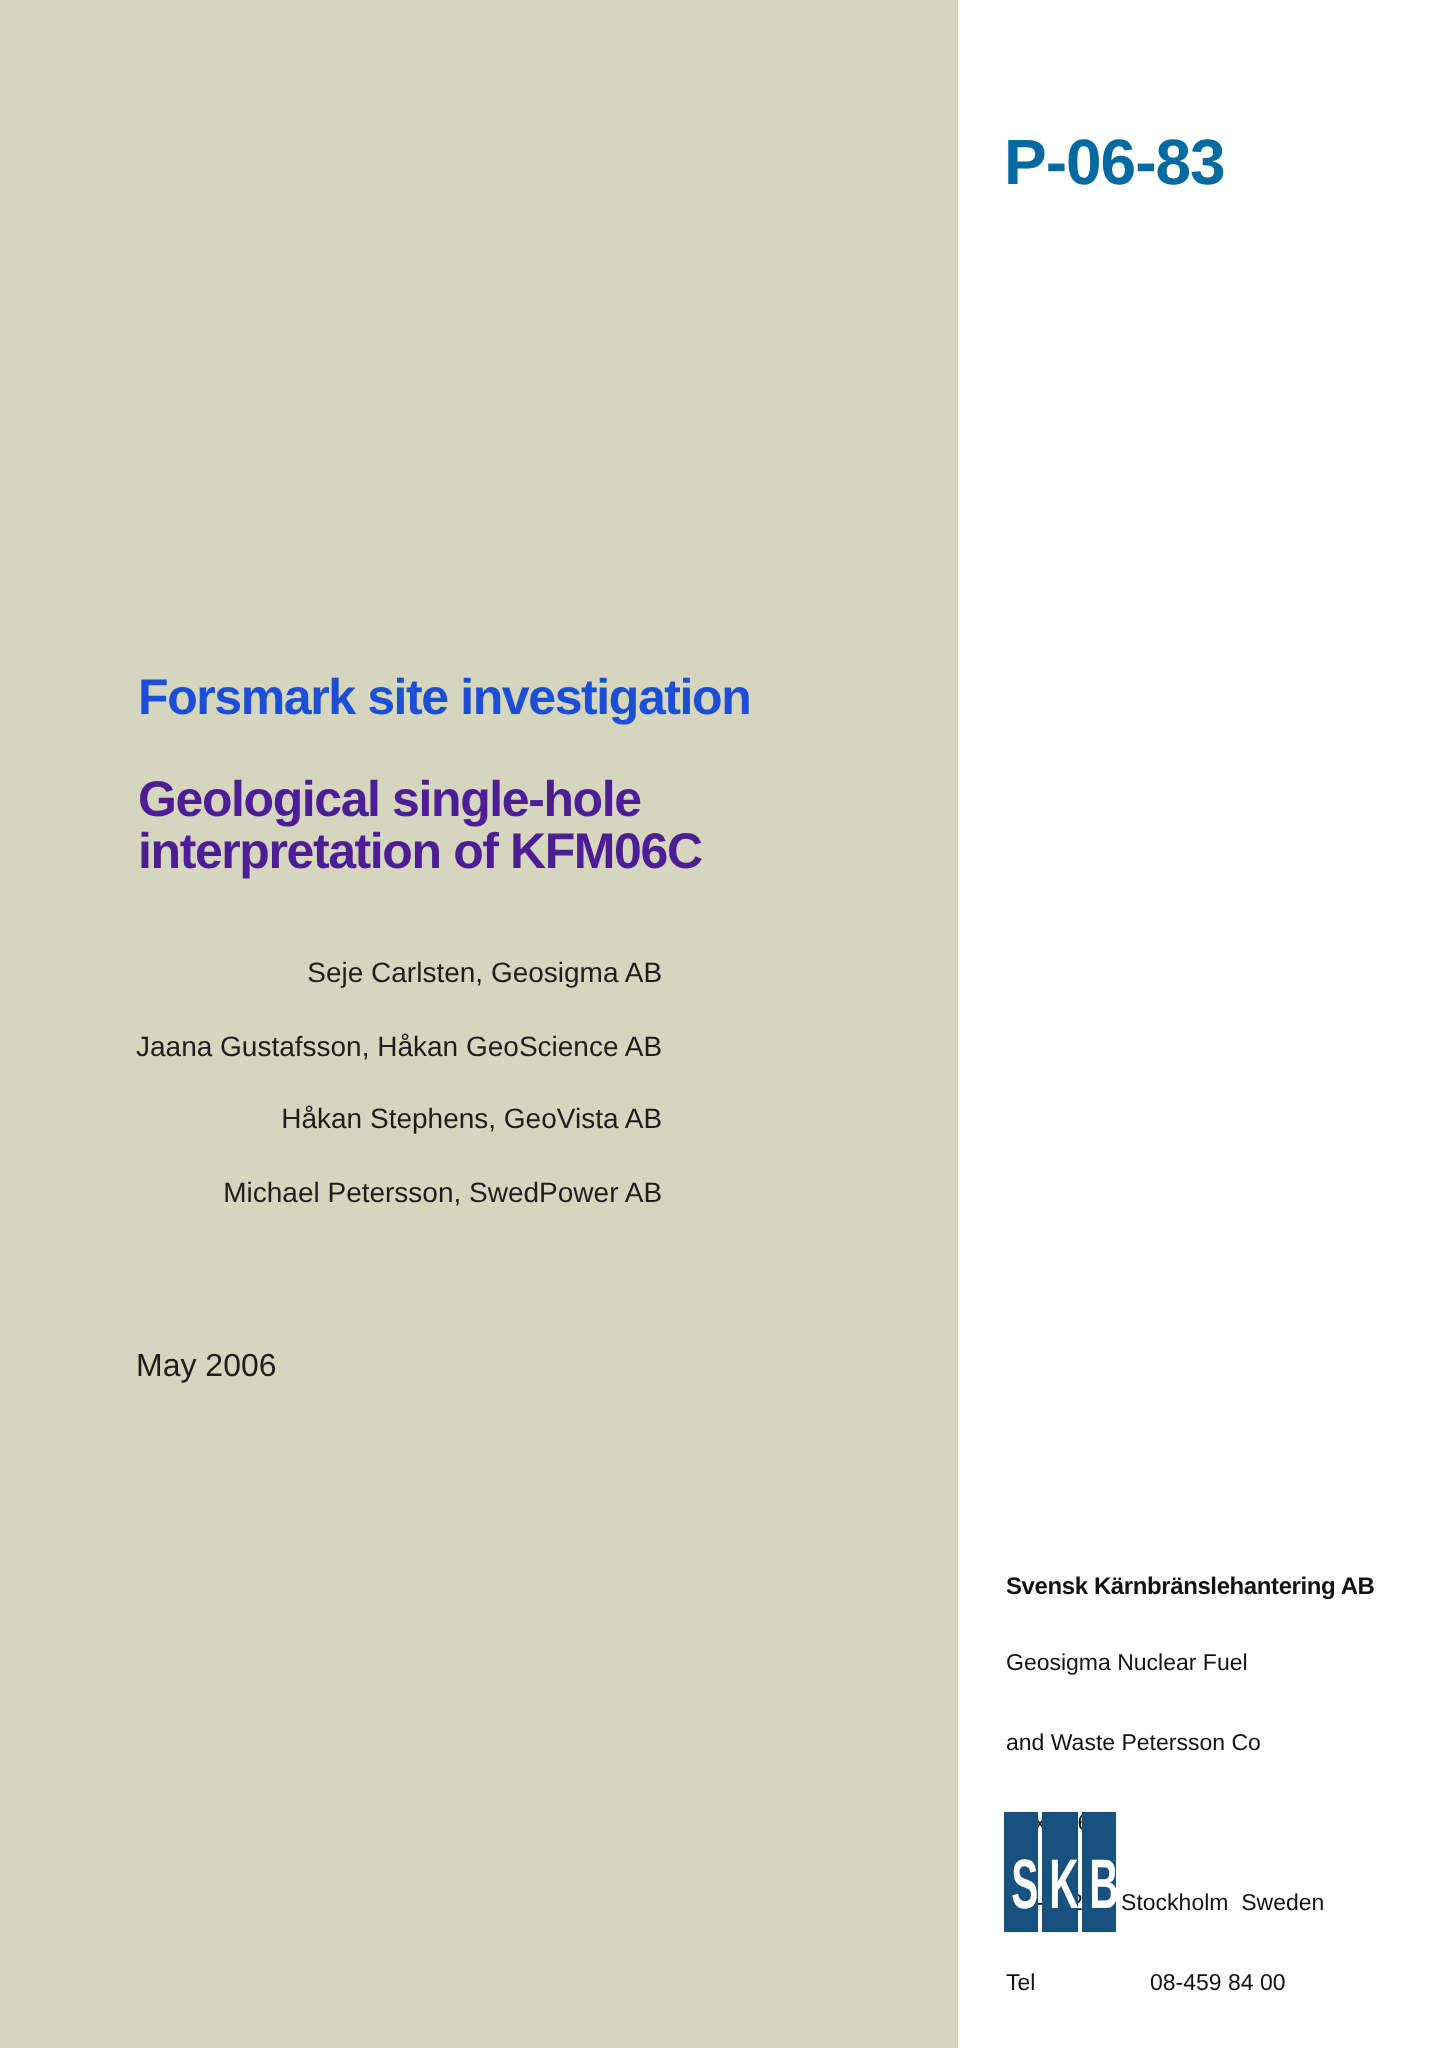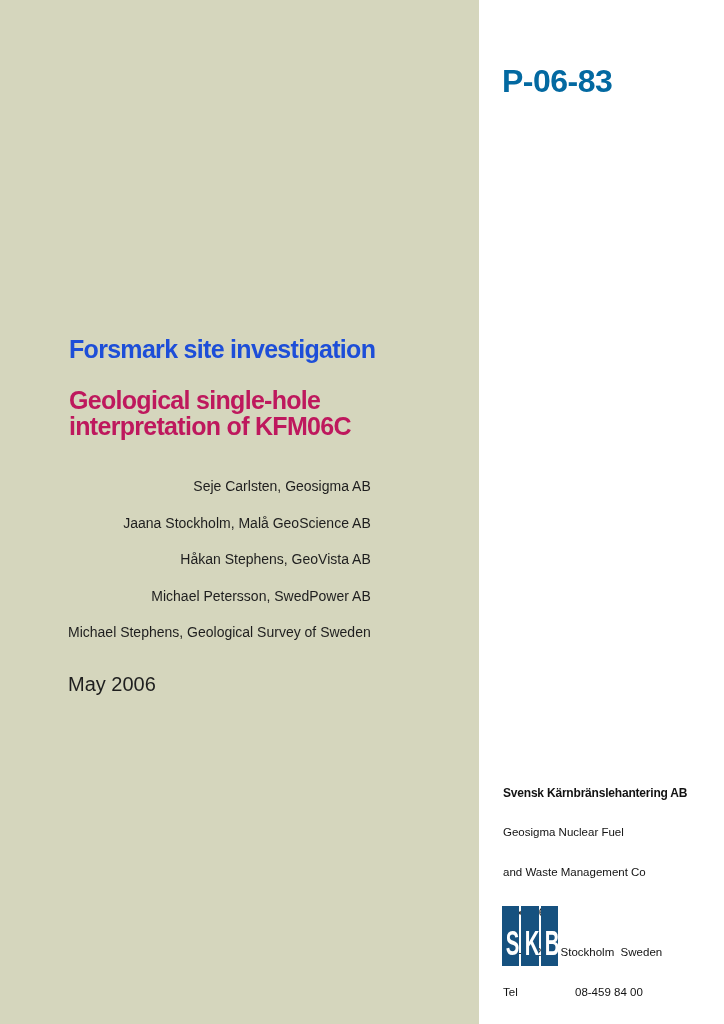--- a/index.html
+++ b/index.html
@@ -19,30 +19,30 @@
     color:#0369a1; white-space:nowrap;
   }
   .series-title {
     position:absolute; left:69px; top:336px; margin:0;
     font-size:25px; line-height:26px; font-weight:bold; letter-spacing:-0.7px;
     color:#1d4ed8; white-space:nowrap;
   }
   .report-title {
     position:absolute; left:69px; top:387px; margin:0;
     font-size:25px; line-height:26px; font-weight:bold; letter-spacing:-0.7px;
-    color:#be185d; white-space:nowrap;
+    color:#4c1d95; white-space:nowrap;
   }
   .authors { position:absolute; left:68px; top:478px; }
   .authors p {
     margin:0 0 20px 0; font-size:14px; line-height:16.5px;
     color:#1e1e1e; white-space:nowrap;text-align:right;
   }
   .date {
     position:absolute; left:68px; top:676px; margin:0;
-    font-size:20px; line-height:16.5px; color:#1e1e1e;
+    font-size:16px; line-height:16.5px; color:#1e1e1e;
   }
   .publisher {
     position:absolute; left:503px; top:760px;
     font-size:11.5px; line-height:13.3px; color:#121212;
     white-space:pre-wrap;
   }
   .publisher p { margin:0; }
   .pub-name { font-weight:bold; font-size:12px; letter-spacing:-0.2px; }
   .contact-row { display:flex;gap:48px; }
   .contact-label { flex:0 0 24px; width:24px; }
@@ -64,32 +64,31 @@
 <div class="panel"></div>
 
 <div class="report-number">P-06-83</div>
 
 <h1 class="series-title">Forsmark site investigation</h1>
 
 <h2 class="report-title"><span>Geological single-hole</span><br><span>interpretation of KFM06C</span></h2>
 
 <div class="authors">
   <p>Seje Carlsten, Geosigma AB</p>
-  <p>Jaana Stockholm, Malå GeoScience AB</p>
+  <p>Jaana Gustafsson, Håkan GeoScience AB</p>
   <p>Håkan Stephens, GeoVista AB</p>
   <p>Michael Petersson, SwedPower AB</p>
-  <p>Michael Stephens, Geological Survey of Sweden</p>
 </div>
 
 <p class="date">May 2006</p>
 
 <div class="publisher">
   <p class="pub-name">Svensk Kärnbränslehantering AB</p>
   <p>Geosigma Nuclear Fuel</p>
-  <p>and Waste Management Co</p>
+  <p>and Waste Petersson Co</p>
   <p>Box 5864</p>
   <p>SE-102 40 Stockholm  Sweden</p>
   <div class="contact-row">
     <span class="contact-label">Tel</span><span class="contact-value">08-459 84 00</span>
   </div>
   
   
   
 </div>
 

